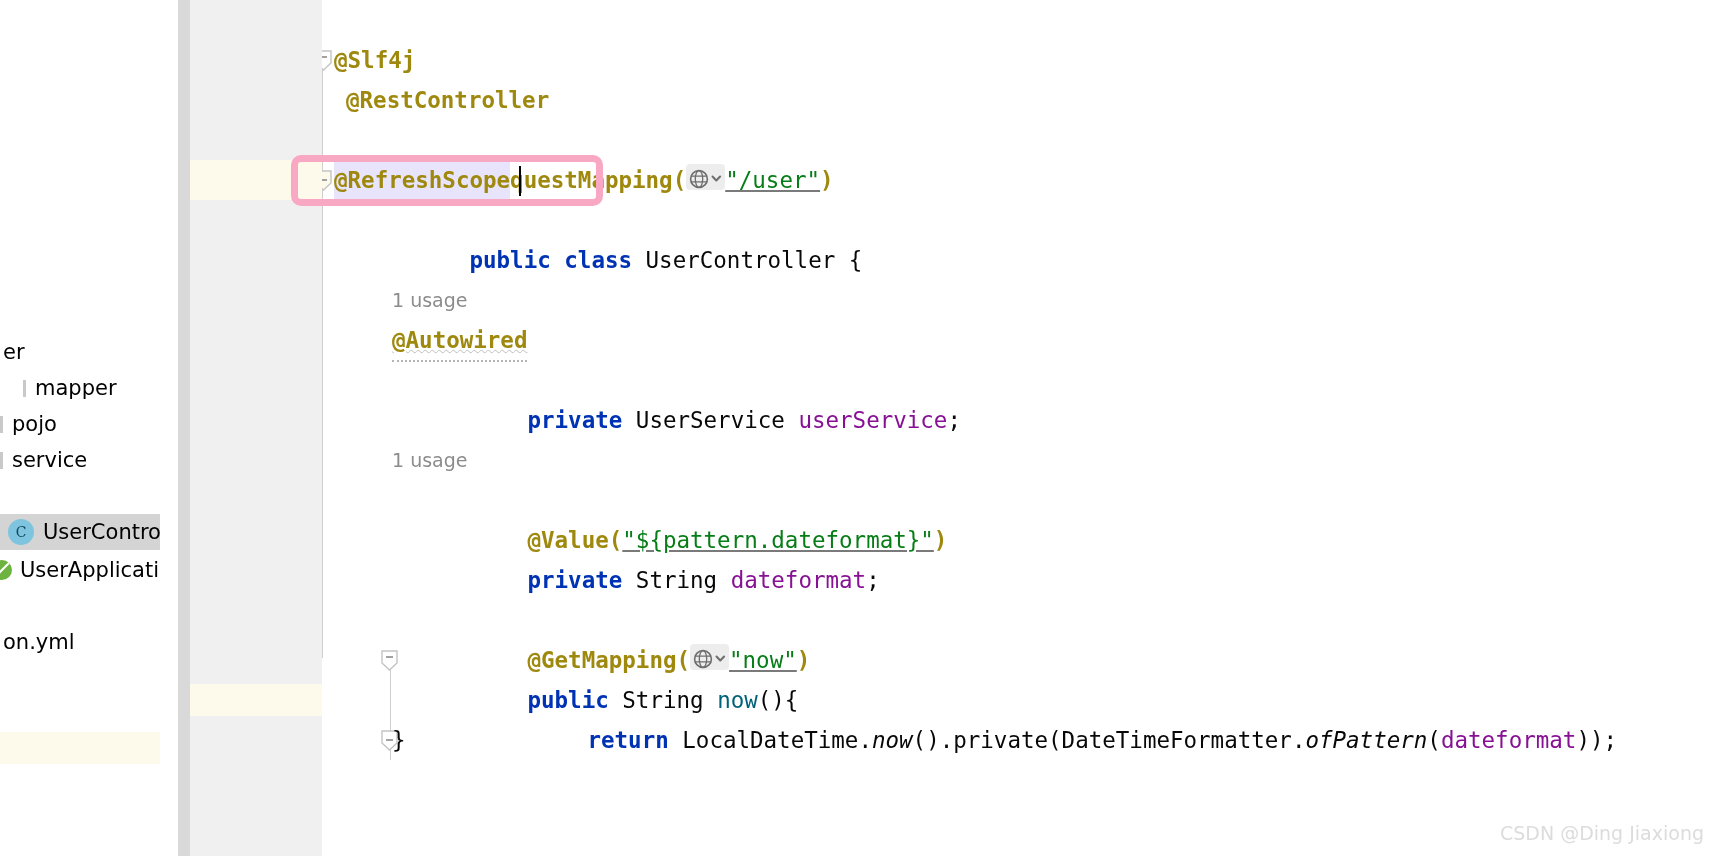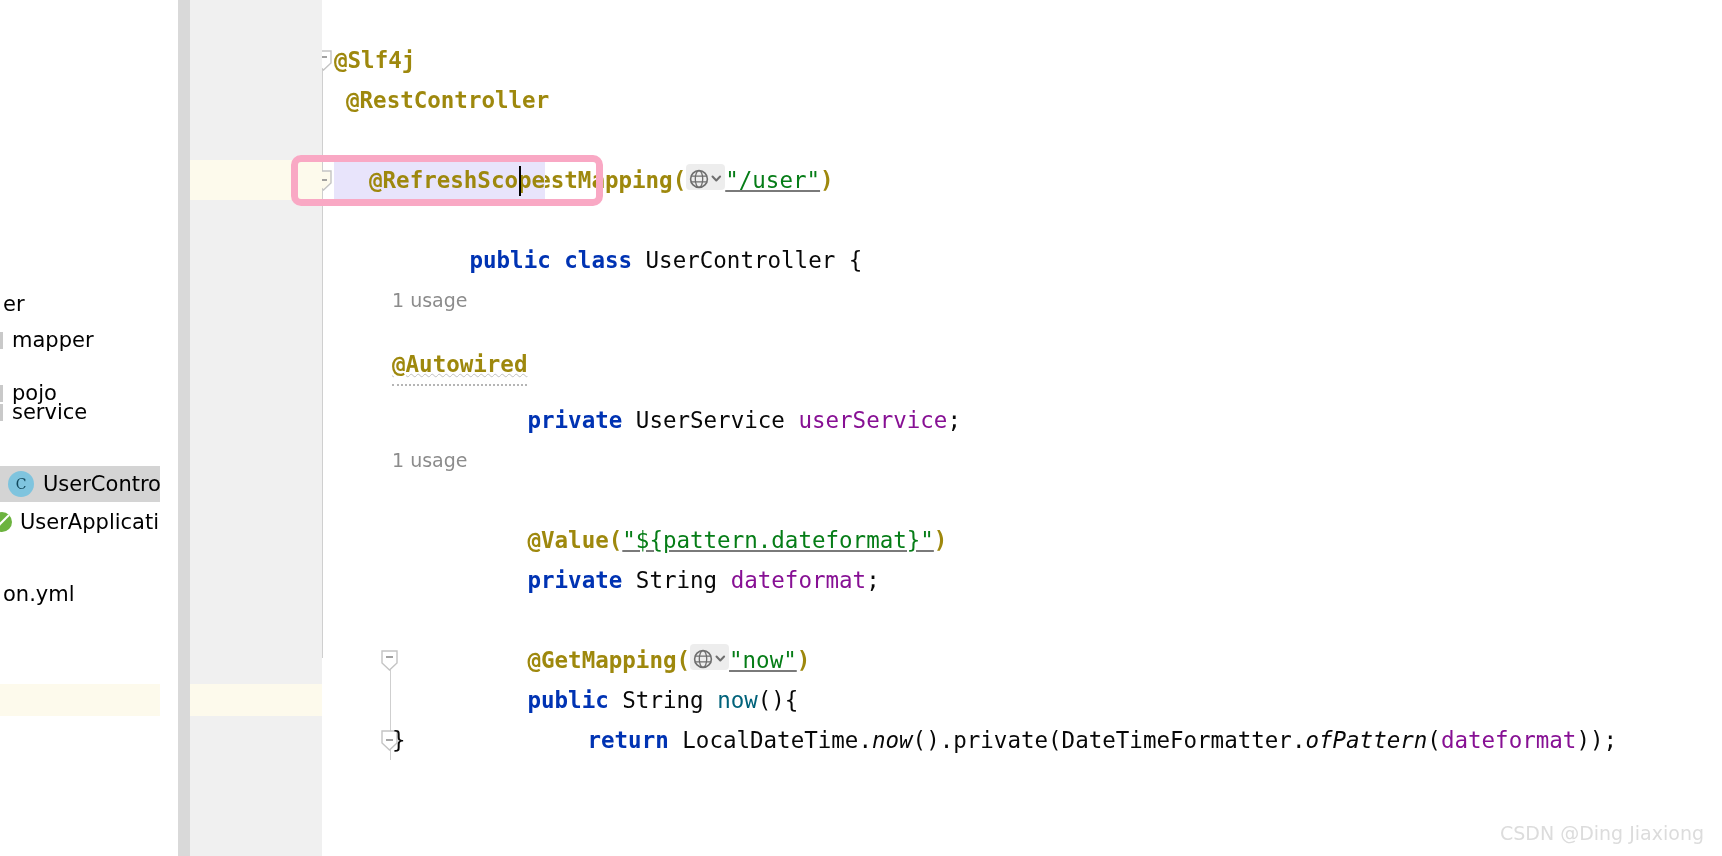--- a/index.html
+++ b/index.html
@@ -13,20 +13,21 @@
   
   .sidebar{
     position:absolute;left:0;top:0;width:178px;height:856px;
     background:#ffffff;overflow:hidden;
   }
   .tree-item{
     position:absolute;left:0;height:36px;width:160px;
     display:flex;align-items:center;
     font-family:"DejaVu Sans",sans-serif;font-size:21px;color:#000000;
     white-space:nowrap;
+    margin-top:48px;
   }
   .tree-item .tlabel{overflow:hidden;}
   .tree-item.selected{background:#d4d4d4;}
   .tree-item.caretrow{background:#fdfaec;}
   .tguide{
     display:inline-block;width:3px;height:17px;background:#c9c9c9;
     margin-right:9px;flex:0 0 auto;
   }
   .tspacer{display:inline-block;width:3px;flex:0 0 auto;}
   .cls-badge{
@@ -85,21 +86,21 @@
   .usage{
     color:#8c8c8c;font-family:"DejaVu Sans",sans-serif;
     font-size:19px;font-weight:normal;
   }
   .wavy{
     border-bottom:2px dotted #b5b5b5;
     text-decoration:underline wavy #c0c0c0;
     text-decoration-thickness:1px;
   }
   .ulink{text-decoration:underline;text-decoration-color:#7a7a7a;}
-  .sel{background:#e8e4fb;padding-left:35px;}
+  .sel{background:#e8e4fb;}
 
   .globe{
     display:inline-block;width:39px;height:26px;vertical-align:-5px;
     background:#ededed;border-radius:4px;position:relative;top:-1px;
   }
 
   .caret{
     position:absolute;width:2px;background:#000000;
   }
 
@@ -120,26 +121,26 @@
 
 <div id="root">
 
   <div class="sidebar">
 
     <div class="tree-item" style="top:286px;">
       <span class="tspacer"></span>
       <span class="tlabel">er</span>
     </div>
 
-    <div class="tree-item" style="top:322px;">
+    <div class="tree-item" style="top:322px;padding-left:23px;">
       <span class="tguide"></span>
       <span class="tlabel">mapper</span>
     </div>
 
-    <div class="tree-item" style="top:375px;">
+    <div class="tree-item" style="top:358px;">
       <span class="tguide"></span>
       <span class="tlabel">pojo</span>
     </div>
 
     <div class="tree-item" style="top:394px;">
       <span class="tguide"></span>
       <span class="tlabel">service</span>
     </div>
 
 
@@ -236,21 +237,21 @@
       </div>
 
       <div class="row" style="top:240px;">
         
       </div>
 
       <div class="row" style="top:280px;">
         <span class="code usage" style="left:70px;">1 usage</span>
       </div>
 
-      <div class="row" style="top:320px;margin-top:24px;">
+      <div class="row" style="top:320px;">
 
         <span class="code anno wavy" style="left:70px;">@Autowired</span>
       </div>
 
       <div class="row" style="top:360px;">
 
         <span class="code" style="left:70px;">
           <span class="kw">private</span><span class="plain"> </span><span class="plain">UserService</span><span class="plain"> </span><span class="field">userService</span><span class="punct">;</span>
         </span>
       </div>

